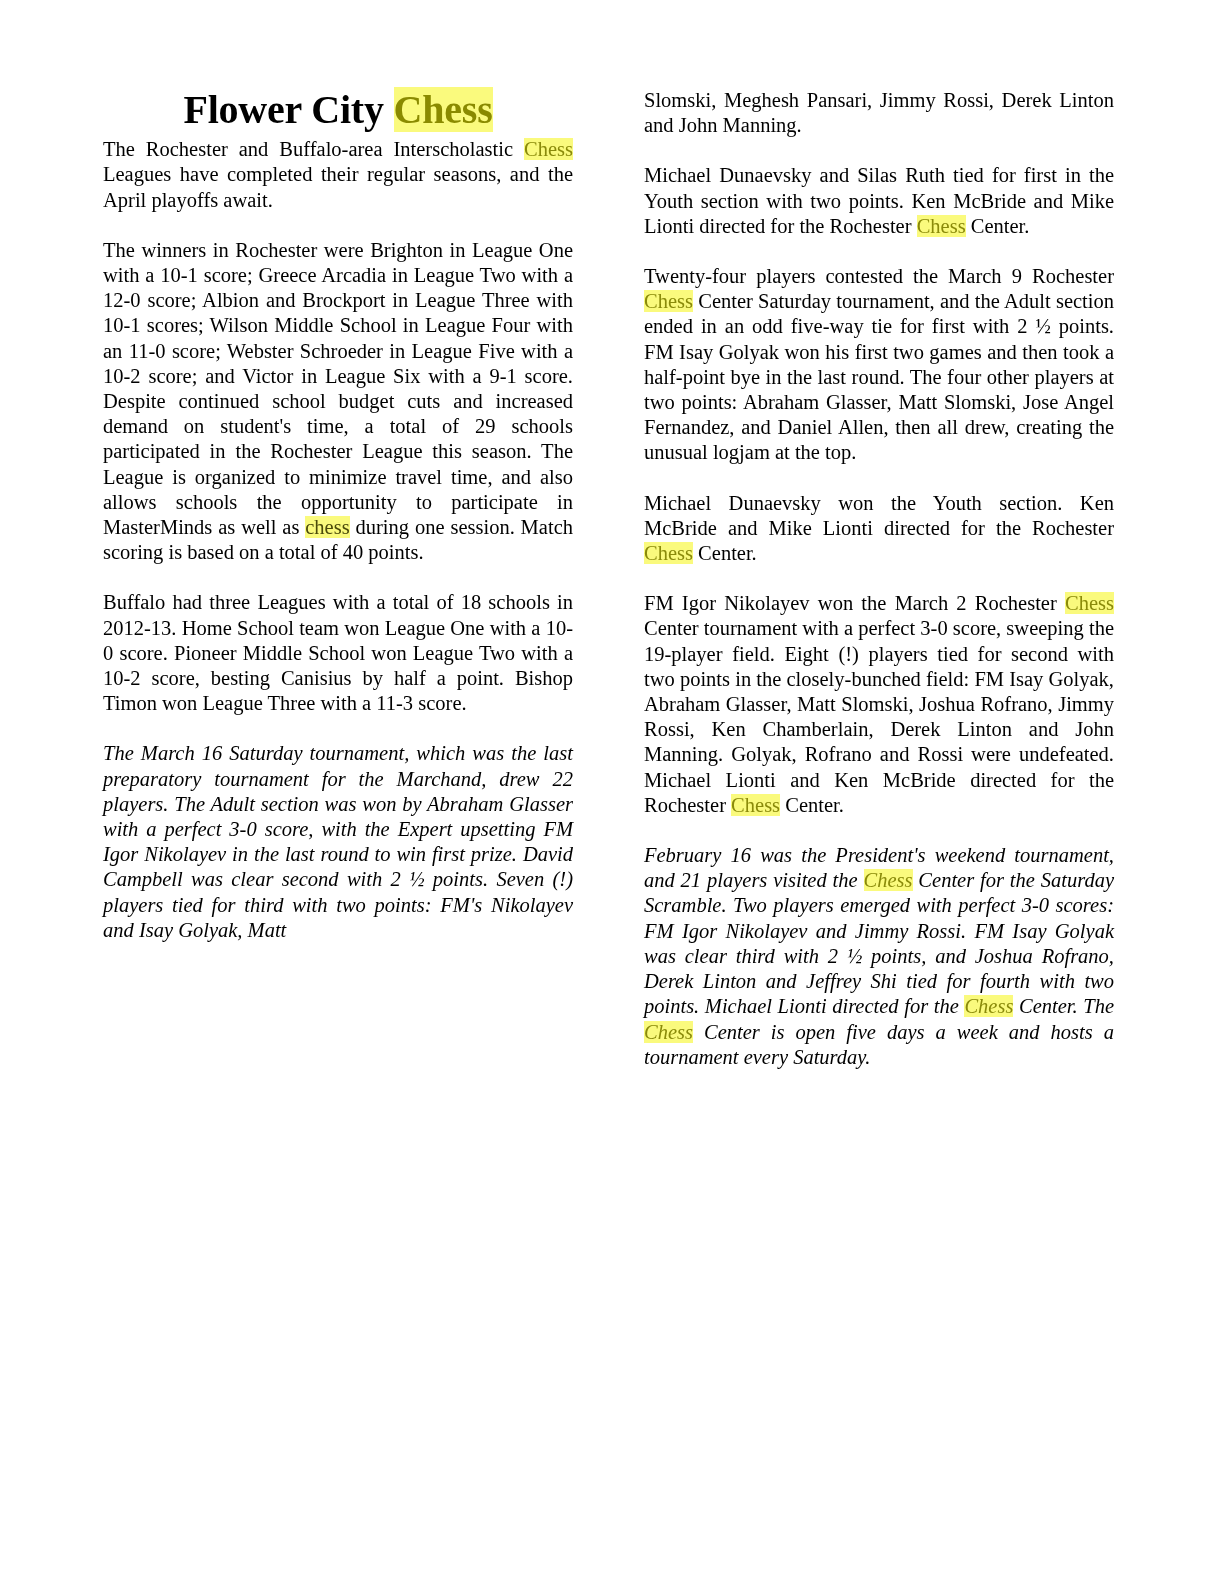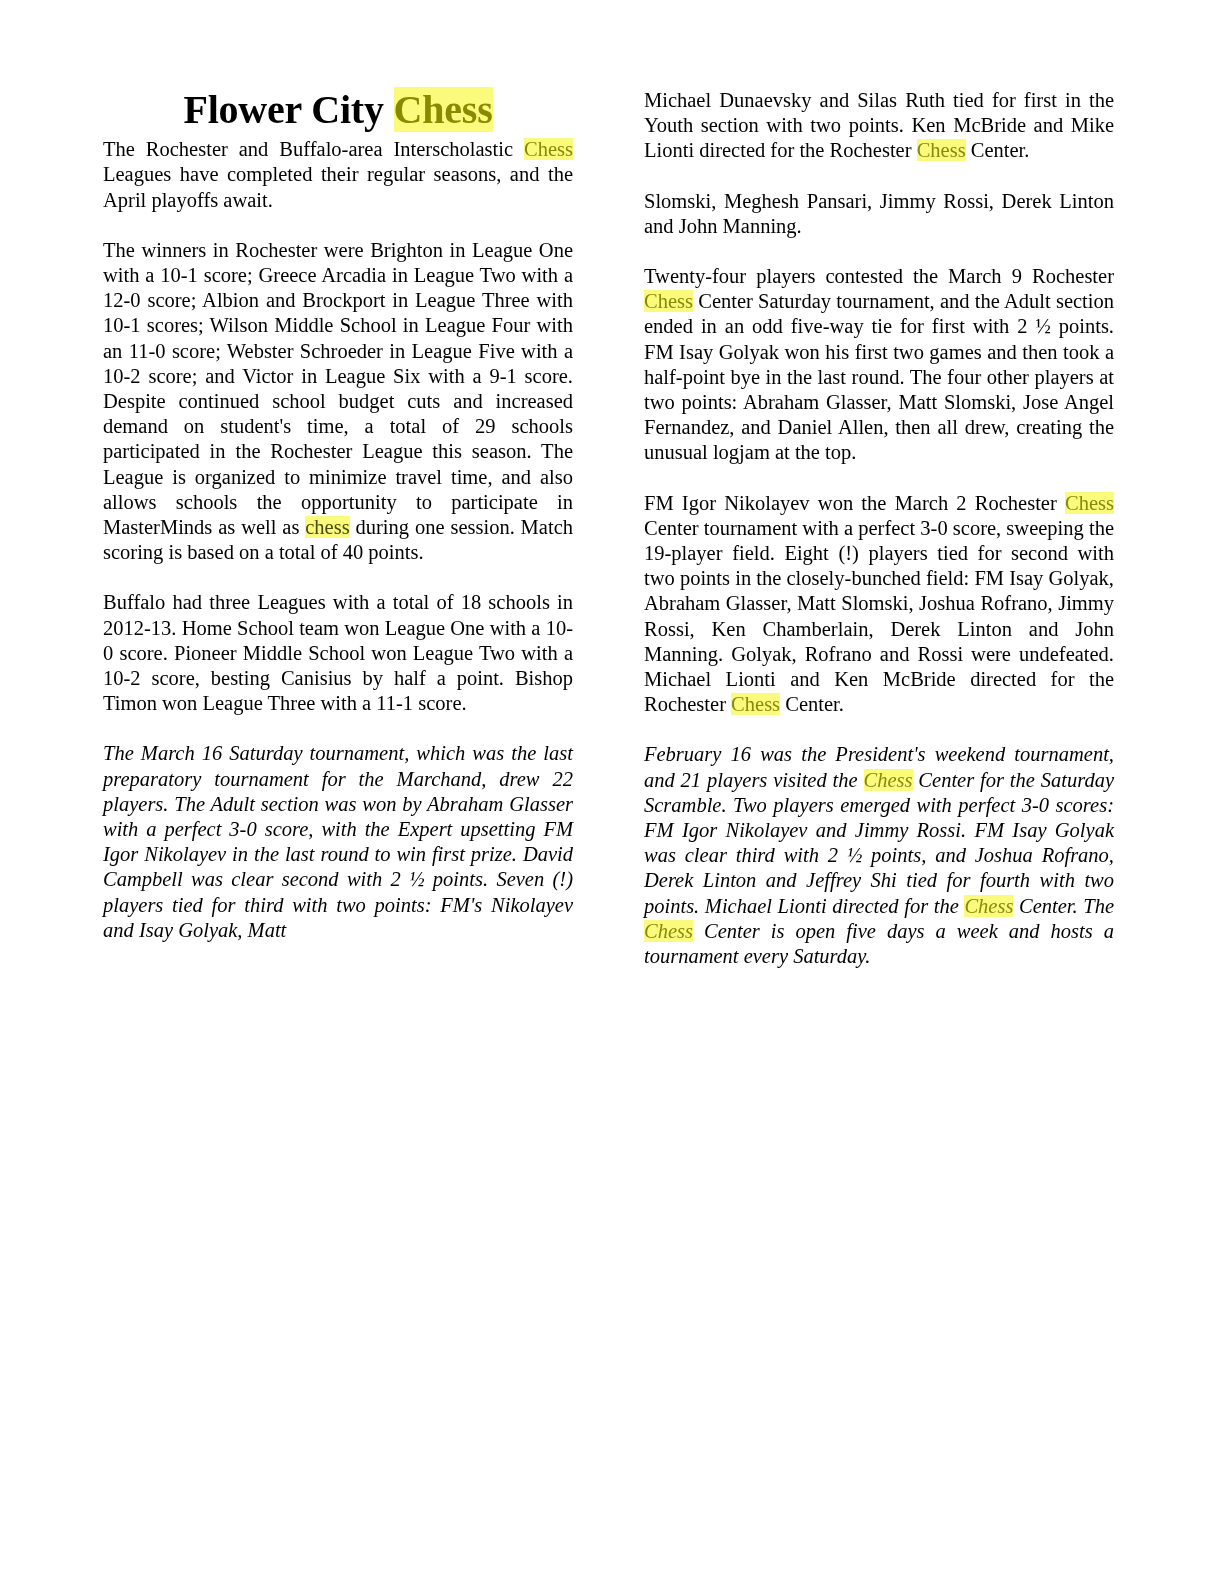--- a/index.html
+++ b/index.html
@@ -85,29 +85,30 @@
   <div class="columns">
 
     <div class="col col-left">
       <h1 class="title">
         <span>Flower City </span><span class="hl-title">Chess</span>
       </h1>
 
       <div>
           <p class="body">The Rochester and Buffalo-area Interscholastic <span class="hl">Chess</span> Leagues have completed their regular seasons, and the April playoffs await.</p>
           <p class="body">The winners in Rochester were Brighton in League One with a 10-1 score; Greece Arcadia in League Two with a 12-0 score; Albion and Brockport in League Three with 10-1 scores; Wilson Middle School in League Four with an 11-0 score; Webster Schroeder in League Five with a 10-2 score; and Victor in League Six with a 9-1 score.  Despite continued school budget cuts and increased demand on student's time, a total of 29 schools participated in the Rochester League this season.   The League is organized to minimize travel time, and also allows schools the opportunity to participate in MasterMinds as well as <span class="hl-dark">chess</span> during one session.  Match scoring is based on a total of 40 points.</p>
-          <p class="body">Buffalo had three Leagues with a total of 18 schools in 2012-13.   Home School team won League One with a 10-0 score.   Pioneer Middle School won League Two with a 10-2 score, besting Canisius by half a point.  Bishop Timon won League Three with a 11-1 score.</p>
+          <p class="body">Buffalo had three Leagues with a total of 18 schools in 2012-13.   Home School team won League One with a 10-0 score.   Pioneer Middle School won League Two with a 10-2 score, besting Canisius by half a point.  Bishop Timon won League Three with a 11-3 score.</p>
           <p class="body">The March 16 Saturday tournament, which was the last preparatory tournament for the Marchand, drew 22 players.  The Adult section was won by Abraham Glasser with a perfect 3-0 score, with the Expert upsetting FM Igor Nikolayev in the last round to win first prize.  David Campbell was clear second with 2 ½ points.   Seven (!) players tied for third with two points:   FM's Nikolayev and Isay Golyak, Matt</p>
         </div>
     </div>
 
     <div class="col col-right">
       <div>
+          <p class="body">Slomski, Meghesh Pansari, Jimmy Rossi, Derek Linton and John Manning.</p>
           <p class="body">Michael Dunaevsky and Silas Ruth tied for first in the Youth section with two points.  Ken McBride and Mike Lionti directed for the Rochester <span class="hl">Chess</span> Center.</p>
-          <p class="body">Slomski, Meghesh Pansari, Jimmy Rossi, Derek Linton and John Manning.</p>
           <p class="body">Twenty-four players contested the March 9 Rochester <span class="hl">Chess</span> Center Saturday tournament, and the Adult section ended in an odd five-way tie for first with 2 ½ points.  FM Isay Golyak won his first two games and then took a half-point bye in the last round.  The four other players at two points:  Abraham Glasser, Matt Slomski, Jose Angel Fernandez, and Daniel Allen, then all drew, creating the unusual logjam at the top.</p>
+          <p class="body">Michael Dunaevsky won the Youth section.   Ken McBride and Mike Lionti directed for the Rochester <span class="hl">Chess</span> Center.</p>
           <p class="body">FM Igor Nikolayev won the March 2 Rochester <span class="hl">Chess</span> Center tournament with a perfect 3-0 score, sweeping the 19-player field.  Eight (!) players tied for second with two points in the closely-bunched field: FM Isay Golyak, Abraham Glasser, Matt Slomski, Joshua Rofrano, Jimmy Rossi, Ken Chamberlain, Derek Linton and John Manning. Golyak, Rofrano and Rossi were undefeated. Michael Lionti and Ken McBride directed for the Rochester <span class="hl">Chess</span> Center.</p>
           <p class="body">February 16 was the President's weekend tournament, and 21 players visited the <span class="hl">Chess</span> Center for the Saturday Scramble.   Two players emerged with perfect 3-0 scores:  FM Igor Nikolayev and Jimmy Rossi.  FM Isay Golyak was clear third with 2 ½ points, and Joshua Rofrano, Derek Linton and Jeffrey Shi tied for fourth with two points.  Michael Lionti directed for the <span class="hl">Chess</span> Center.  The <span class="hl">Chess</span> Center is open five days a week and hosts a tournament every Saturday.</p>
         </div>
     </div>
 
   </div>
 </div>
 
 </body></html>

